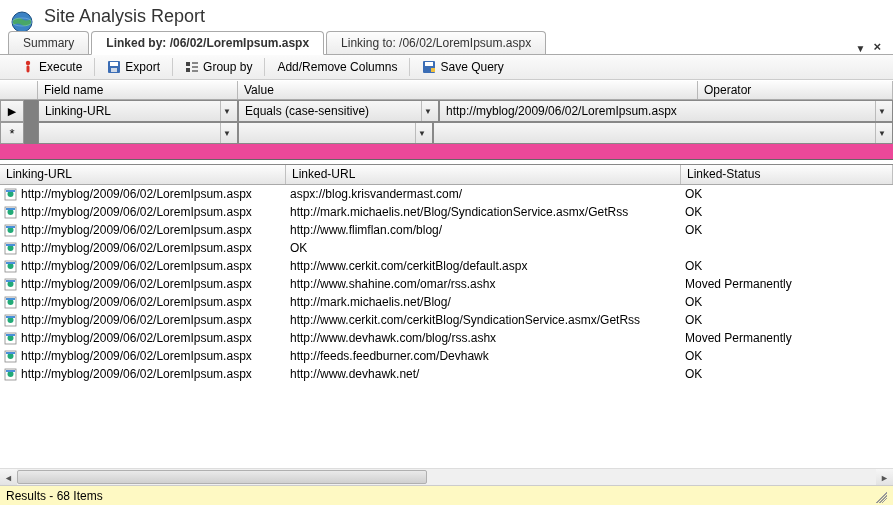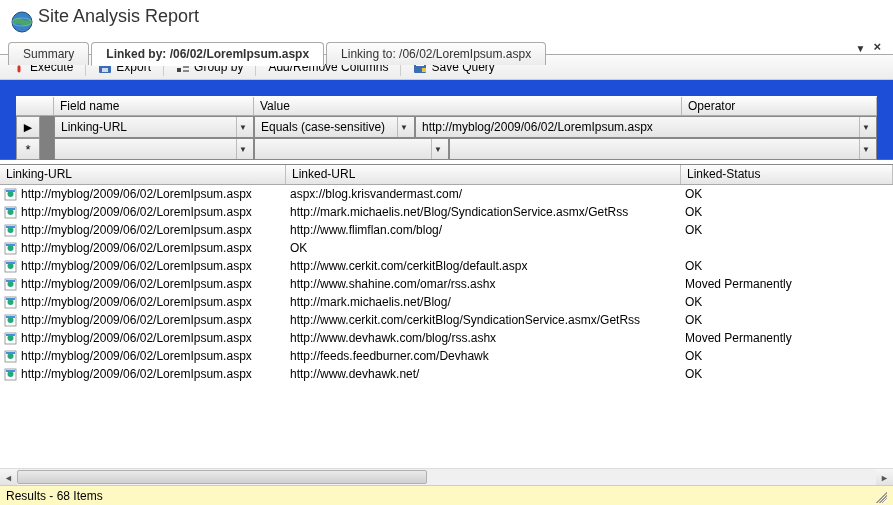--- a/index.html
+++ b/index.html
@@ -11,21 +11,21 @@
     color: #000;
     width: 893px;
     height: 505px;
     overflow: hidden;
     display: flex;
     flex-direction: column;
   }
   .titlebar {
     display: flex;
     align-items: center;
-    gap: 14px;
+    gap: 20px;
     padding: 6px 10px 2px 10px;
   }
   .titlebar .title {
     font-size: 18px;
     color: #333;
   }
   .tabrow {
     display: flex;
     align-items: flex-end;
     padding: 0 8px;
@@ -35,60 +35,60 @@
   }
   .tab {
     padding: 4px 14px 4px 14px;
     border: 1px solid #aaa;
     border-bottom: none;
     border-radius: 4px 4px 0 0;
     background: linear-gradient(#fdfdfd,#ececec);
     margin-right: 2px;
     color: #333;
     position: relative;
-    top: 11px;
+    top: 0;
   }
   .tab.active {
     background: #fff;
     font-weight: bold;
-    top: 12px;
+    top: 1px;
     border-bottom: 1px solid #fff;
     z-index: 2;
   }
   .tab-spacer { flex: 1; }
   .tab-ctrl {
     font-size: 10px;
     padding: 0 4px;
     color: #333;
   }
   .toolbar {
     display: flex;
     align-items: flex-end;
     gap: 4px;
-    padding: 3px 6px;
+    padding: 3px 15px;
     background: linear-gradient(#fbfbfb,#ededed);
     border-bottom: 1px solid #ccc;
   }
   .tb-btn {
     display: inline-flex;
     align-items: center;
     gap: 4px;
     padding: 2px 6px;
     border-radius: 2px;
   }
   .tb-sep {
     width: 1px;
     height: 18px;
     background: #ccc;
     margin: 0 2px;
   }
   .icon { display: inline-block; width: 14px; height: 14px; }
   .filter-area {
-    background: #1d4ed8;
-    padding: 16px;
+    background: #ec4899;
+    padding: 0;
     height: 80px;
     border-bottom: 1px solid #666;
   }
   .filter-header {
     display: flex;
     background: linear-gradient(#fdfdfd,#e6e6e6);
     border-top: 1px solid #fff;
     border-bottom: 1px solid #aaa;
     height: 20px;
   }
@@ -316,21 +316,21 @@
     <div style="flex:1;">Value</div>
     <div style="width:195px;">Operator</div>
   </div>
   <div class="filter-row">
     <div class="fr-handle">▶</div>
     <div class="fr-gap"></div>
     <div class="fr-cell" style="width:200px;">
       <span>Linking-URL</span>
       <span class="fr-drop-arrow">▼</span>
     </div>
-    <div class="fr-cell" style="width:161px;">
+    <div class="fr-cell" style="width:201px;">
       <span>Equals (case-sensitive)</span>
       <span class="fr-drop-arrow">▼</span>
     </div>
     <div class="fr-cell" style="flex:1;">
       <span>http://myblog/2009/06/02/LoremIpsum.aspx</span>
       <span class="fr-drop-arrow">▼</span>
     </div>
   </div>
   <div class="filter-row">
     <div class="fr-handle" style="font-size:13px;">*</div>

